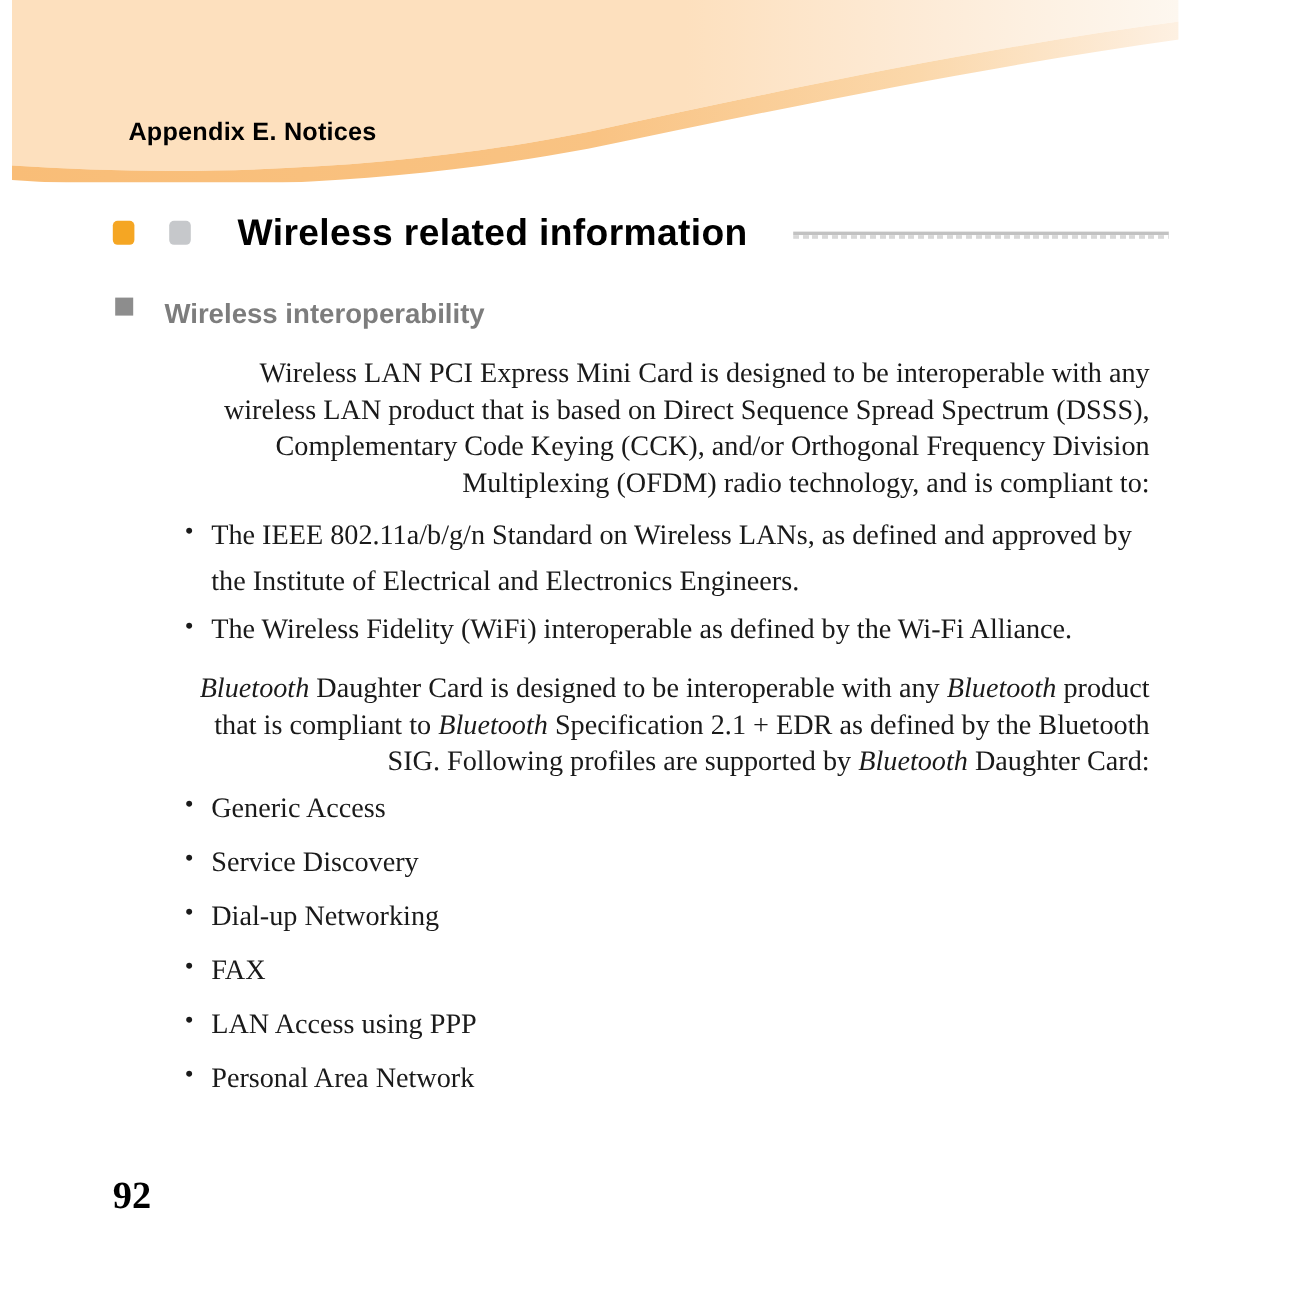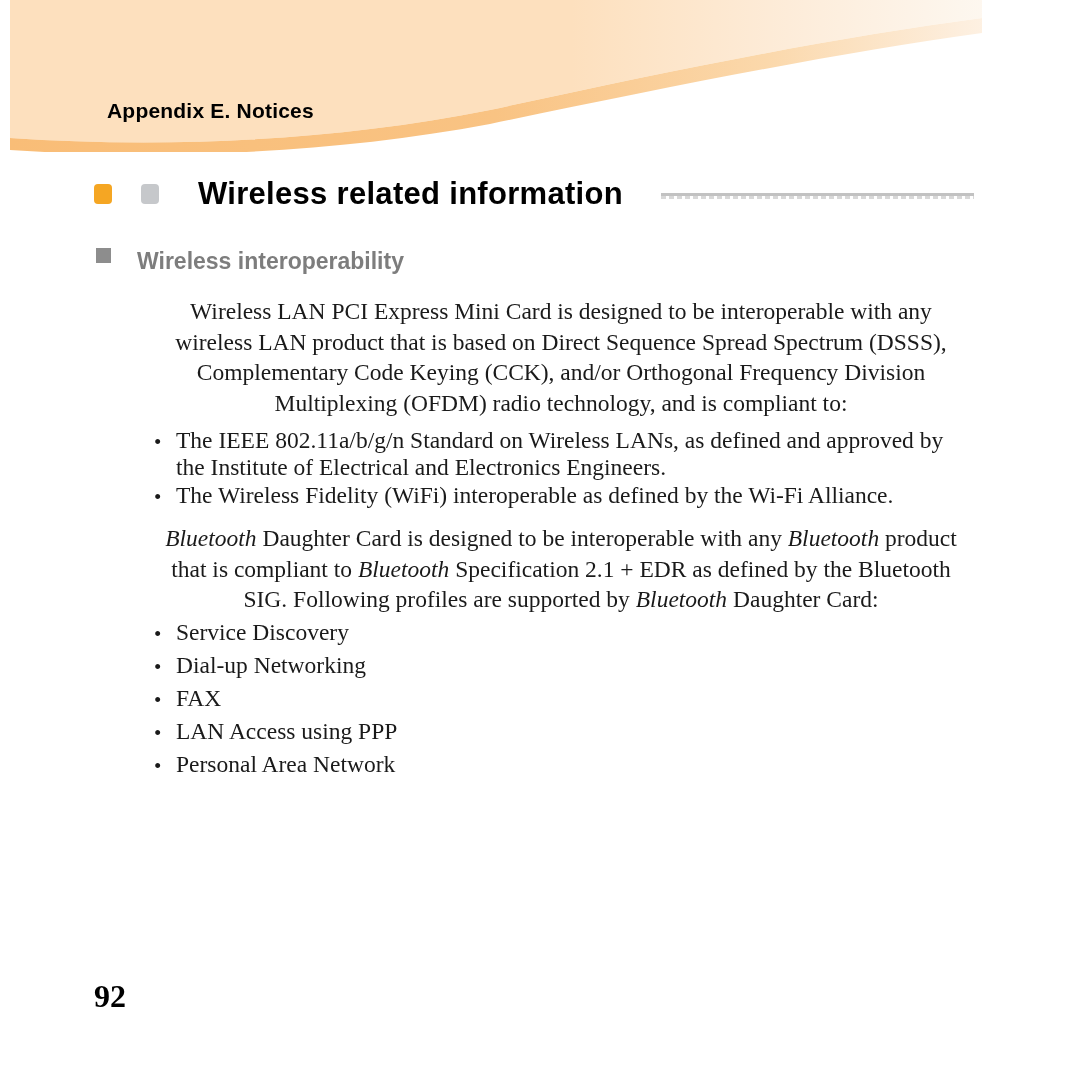--- a/index.html
+++ b/index.html
@@ -122,35 +122,35 @@
     left: 148px;
     top: 144px;
     width: 810px;
     font-family: "Liberation Serif", serif;
     font-size: 23.5px;
     color: #1a1a1a;
     line-height: 30.5px;
   }
   #content p.para {
     margin: 0 0 9px 16px;
-    text-align: center;
+    text-align: right;
   }
   #content p.para.tight {
     margin-bottom: 4px;
   }
   #content ul.bullets {
     list-style: none;
     margin: 0 0 14px 0;
     padding: 0;
   }
   #content ul.bullets li {
     position: relative;
     padding-left: 28px;
     margin: 0 0 1px 0;
-    line-height: 27px;
+    line-height: 39px;
   }
   #content ul.bullets li::before {
     content: "\2022";
     position: absolute;
     left: 6px;
     top: 0;
     font-size: 21px;
     line-height: 30.5px;
     color: #1a1a1a;
   }
@@ -222,20 +222,21 @@
     <p class="para">Wireless LAN PCI Express Mini Card is designed to be interoperable with any wireless LAN product that is based on Direct Sequence Spread Spectrum (DSSS), Complementary Code Keying (CCK), and/or Orthogonal Frequency Division Multiplexing (OFDM) radio technology, and is compliant to:</p>
 
     <ul class="bullets" id="standards-list">
         <li>The IEEE 802.11a/b/g/n Standard on Wireless LANs, as defined and approved by the Institute of Electrical and Electronics Engineers.</li>
         <li>The Wireless Fidelity (WiFi) interoperable as defined by the Wi-Fi Alliance.</li>
       </ul>
 
     <p class="para tight" id="bluetooth-para"><span class="it">Bluetooth</span><span> Daughter Card is designed to be interoperable with any </span><span class="it">Bluetooth</span><span> product that is compliant to </span><span class="it">Bluetooth</span><span> Specification 2.1 + EDR as defined by the Bluetooth SIG. Following profiles are supported by </span><span class="it">Bluetooth</span><span> Daughter Card:</span></p>
 
     <ul class="bullets compact" id="profiles-list">
+        <li>Generic Access</li>
         <li>Service Discovery</li>
         <li>Dial-up Networking</li>
         <li>FAX</li>
         <li>LAN Access using PPP</li>
         <li>Personal Area Network</li>
       </ul>
 
   </div>
 
 </div>

